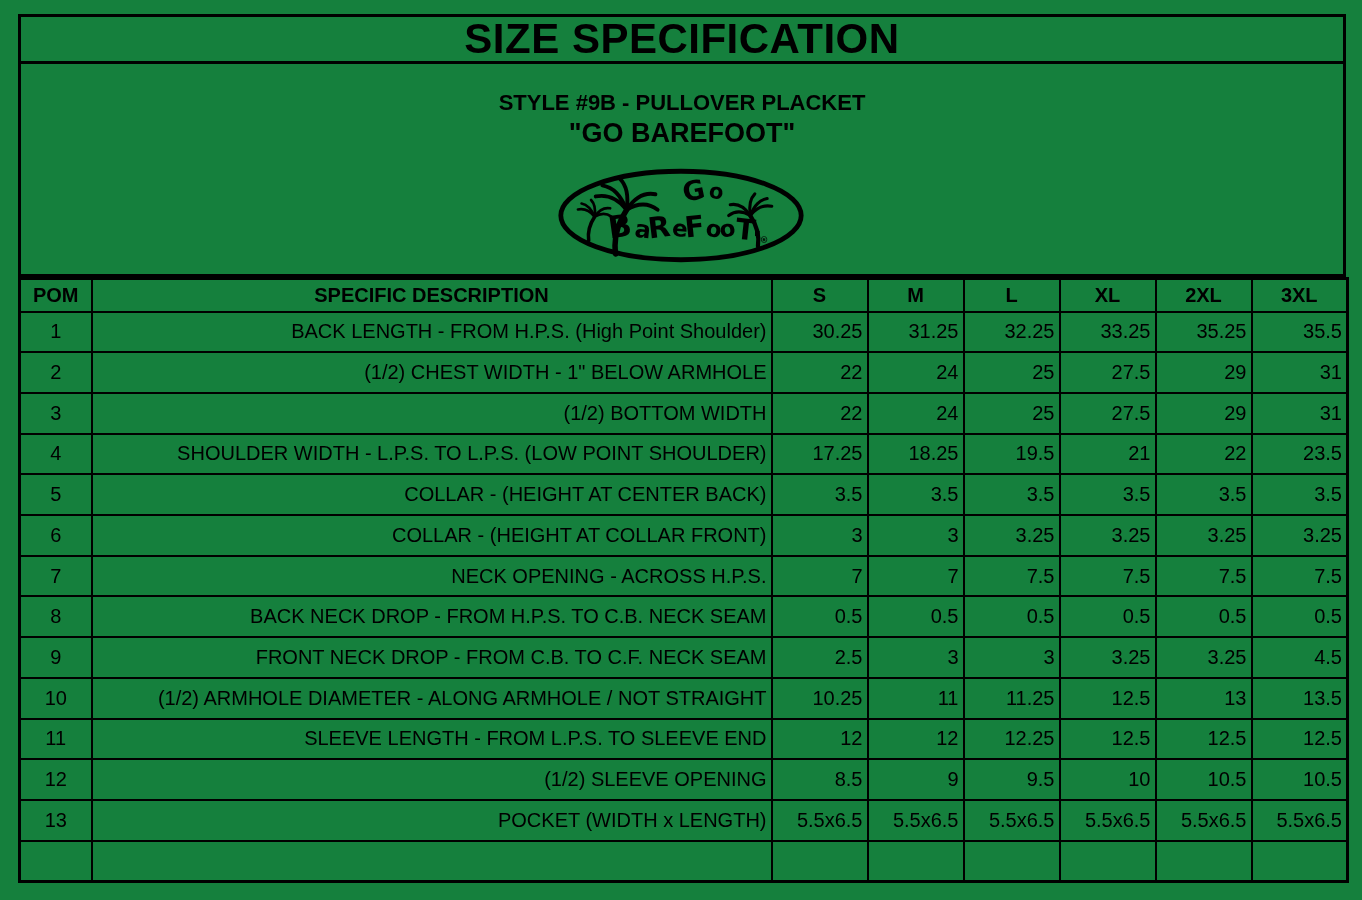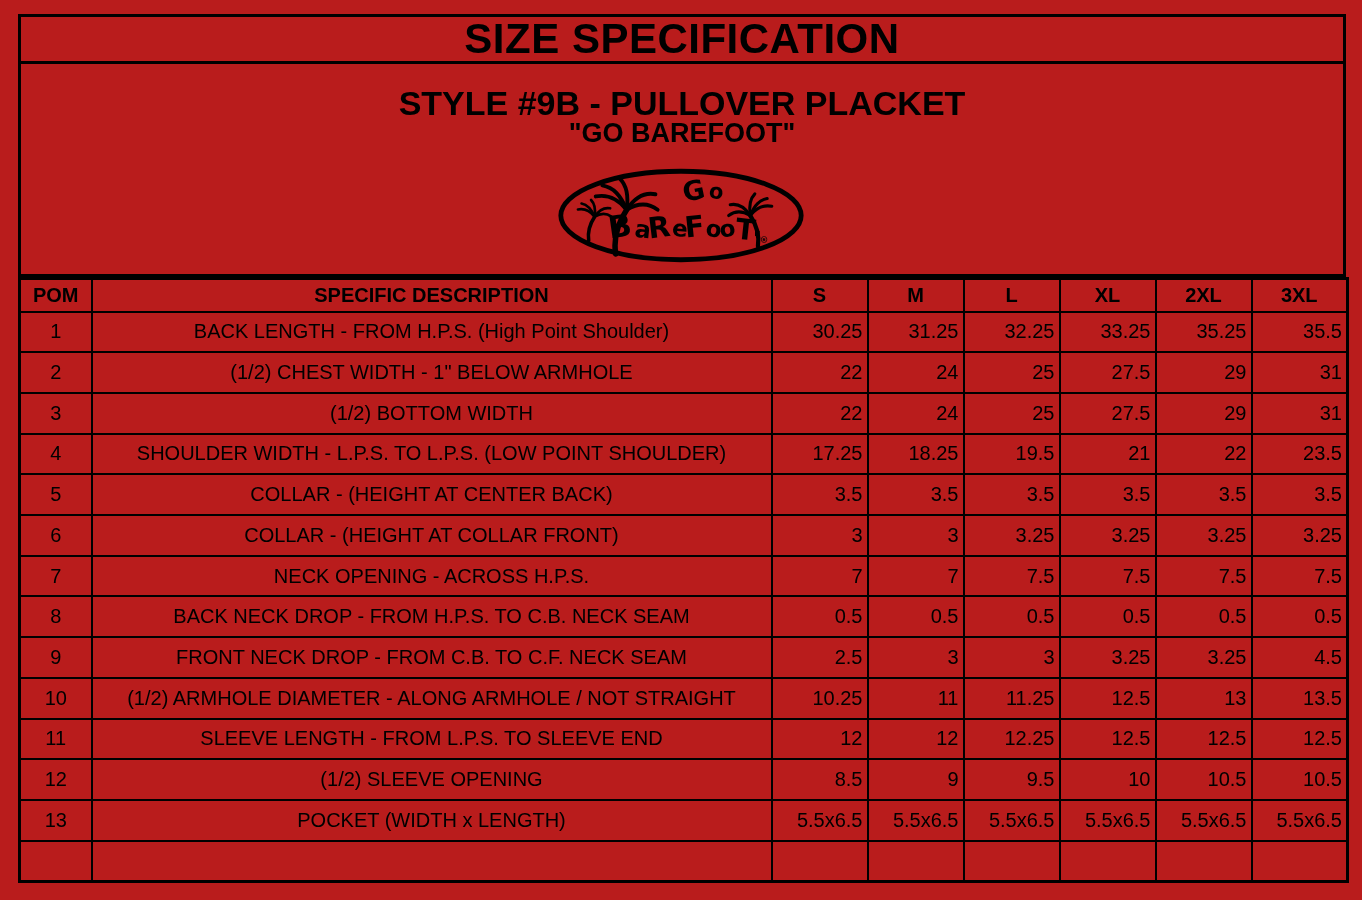--- a/index.html
+++ b/index.html
@@ -4,39 +4,39 @@
 <style>
   * { margin: 0; padding: 0; box-sizing: border-box; }
   html, body { background: #fff; }
   body {
     width: 1362px; height: 900px;
     font-family: "Liberation Sans", sans-serif;
     color: #000;
     position: relative;
     overflow: hidden;
   }
-  .page { position: absolute; left: 0; top: 0; width: 1362px; height: 900px; background: #b91c1c; }
+  .page { position: absolute; left: 0; top: 0; width: 1362px; height: 900px; background: #15803d; }
 
   .title-box {
     position: absolute; left: 18px; top: 14px; width: 1328px; height: 50px;
     border: 3px solid #000;
     display: flex; align-items: center; justify-content: center;
   }
   .page-title {
     font-size: 42px; font-weight: bold; letter-spacing: 0.5px; white-space: nowrap;
   }
 
   .info-box {
     position: absolute; left: 18px; top: 64px; width: 1328px; height: 213px;
     border: 3px solid #000; border-top: none;
     text-align: center;
   }
   .style-line {
     margin-top: 24px;
-    font-size: 34px; font-weight: bold; line-height: 30px; white-space: nowrap;
+    font-size: 22px; font-weight: bold; line-height: 30px; white-space: nowrap;
   }
   .brand-line {
     font-size: 27px; font-weight: bold; line-height: 30px; white-space: nowrap;
   }
 
   .logo-wrap {
     position: absolute; left: 556px; top: 167px; width: 250px; height: 97px;
   }
   .logo-wrap svg { display: block; width: 250px; height: 97px; }
 
@@ -50,21 +50,21 @@
   .spec-table th, .spec-table td {
     border: 2px solid #000;
     height: 33px;
     padding: 0 4px;
     white-space: nowrap; overflow: hidden;
     vertical-align: middle;
     font-weight: normal;
   }
   .spec-table th { font-weight: bold; text-align: center; }
   .pom-cell   { text-align: center; }
-  .desc-cell  { text-align: center; border-radius: 7px; }
+  .desc-cell  { text-align: right; border-radius: 7px; }
   .value-cell { text-align: right; }
   .value-cell.left { text-align: right; }
 </style>
 </head>
 <body>
 
 <div class="page">
 
   <div class="title-box">
     <div class="page-title">SIZE SPECIFICATION</div>

